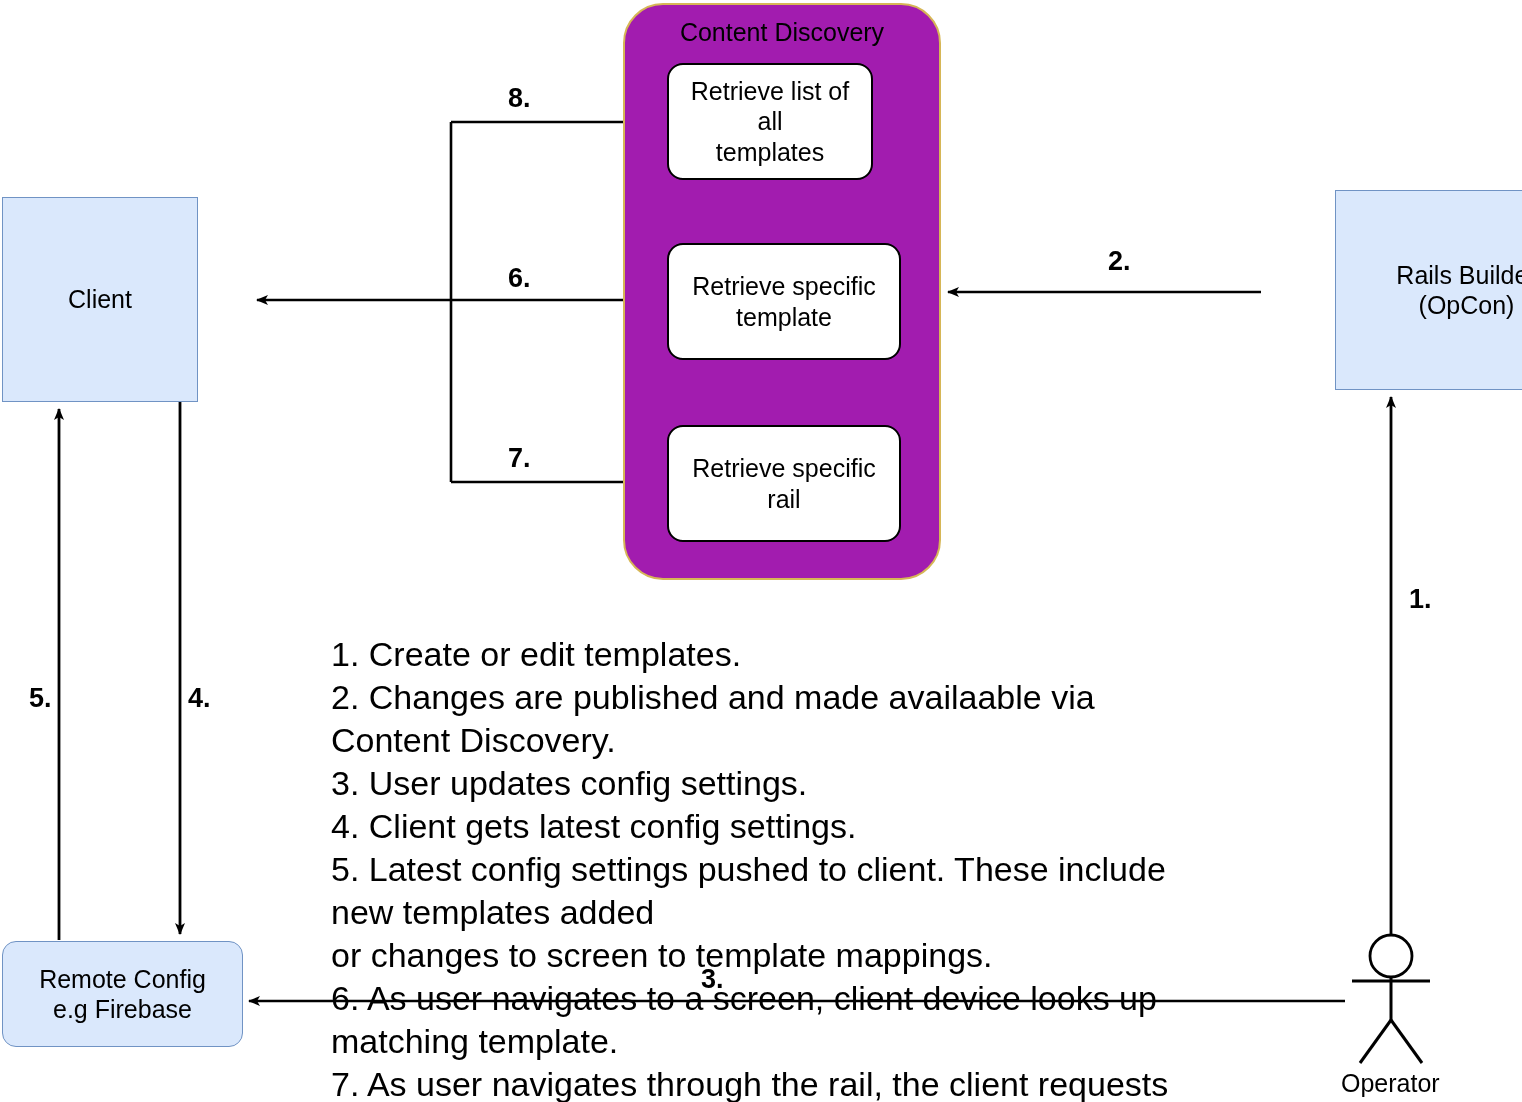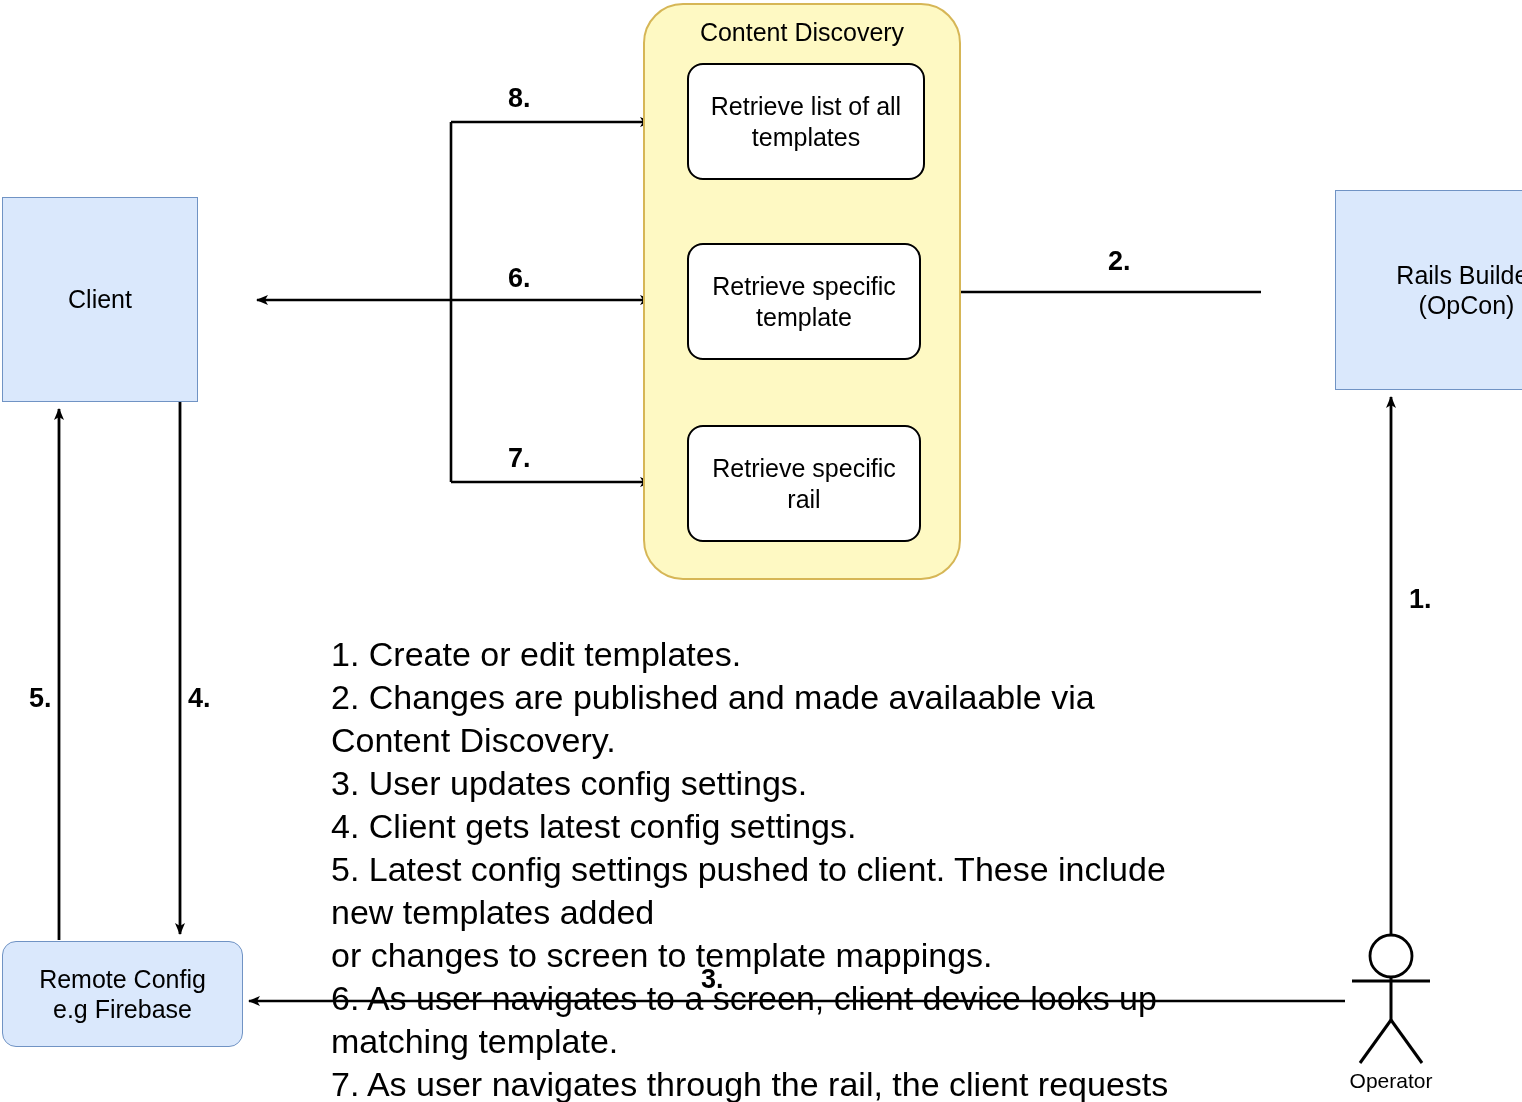--- a/index.html
+++ b/index.html
@@ -38,25 +38,24 @@
   }
   .blue-box {
     background: #dae8fc;
     border: 1.6px solid #7093c4;
     font-size: 25px;
   }
   .blue-box.rounded {
     border-radius: 14px;
   }
   .cd-container {
-    background: #fef9c3;
+    background: #a21caf;
     border: 2px solid #d6b656;
     border-radius: 40px;
     display: block;
-    margin-left: 20px;
   }
   .cd-title {
     position: absolute;
     left: 0;
     right: 0;
     top: 12px;
     text-align: center;
     font-size: 25px;
     color: #000000;
   }
@@ -87,24 +86,24 @@
     left: 331px;
     top: 633px;
     width: 880px;
     font-size: 34px;
     color: #000000;
     line-height: 1.265;
     white-space: pre-wrap;
   }
   .actor-label {
     position: absolute;
-    font-size: 21px;
+    font-size: 25px;
     color: #000000;
     white-space: nowrap;
-    text-align: center;
+    text-align: left;
   }
 </style>
 </head>
 <body>
 
 <div id="stage">
 
   <svg class="layer" viewBox="0 0 1522 1102">
     <defs>
       <marker id="arrowEnd" markerWidth="14" markerHeight="14" refX="11" refY="5" orient="auto" markerUnits="userSpaceOnUse">
@@ -160,21 +159,21 @@
 
   <div class="node blue-box rounded" style="left:2px; top:941px; width:241px; height:106px; white-space:pre-line;">Remote Config
 e.g Firebase</div>
 
   <div class="node blue-box" style="left:1335px; top:190px; width:263px; height:200px; white-space:pre-line;">Rails Builder
 (OpCon)</div>
 
   <div class="node cd-container" style="left:623px; top:3px; width:318px; height:577px;">
     <div class="cd-title">Content Discovery</div>
 
-    <div class="cd-item" style="left:42px; top:58px; width:238px; height:117px; white-space:pre-line;">Retrieve list of all
+    <div class="cd-item" style="left:42px; top:58px; width:206px; height:117px; white-space:pre-line;">Retrieve list of all
 templates</div>
 
     <div class="cd-item" style="left:42px; top:238px; width:234px; height:117px; white-space:pre-line;">Retrieve specific
 template</div>
 
     <div class="cd-item" style="left:42px; top:420px; width:234px; height:117px; white-space:pre-line;">Retrieve specific rail</div>
   </div>
 
   <div class="step-label" style="left:508px; top:83px;">8.</div>
   <div class="step-label" style="left:508px; top:263px;">6.</div>

